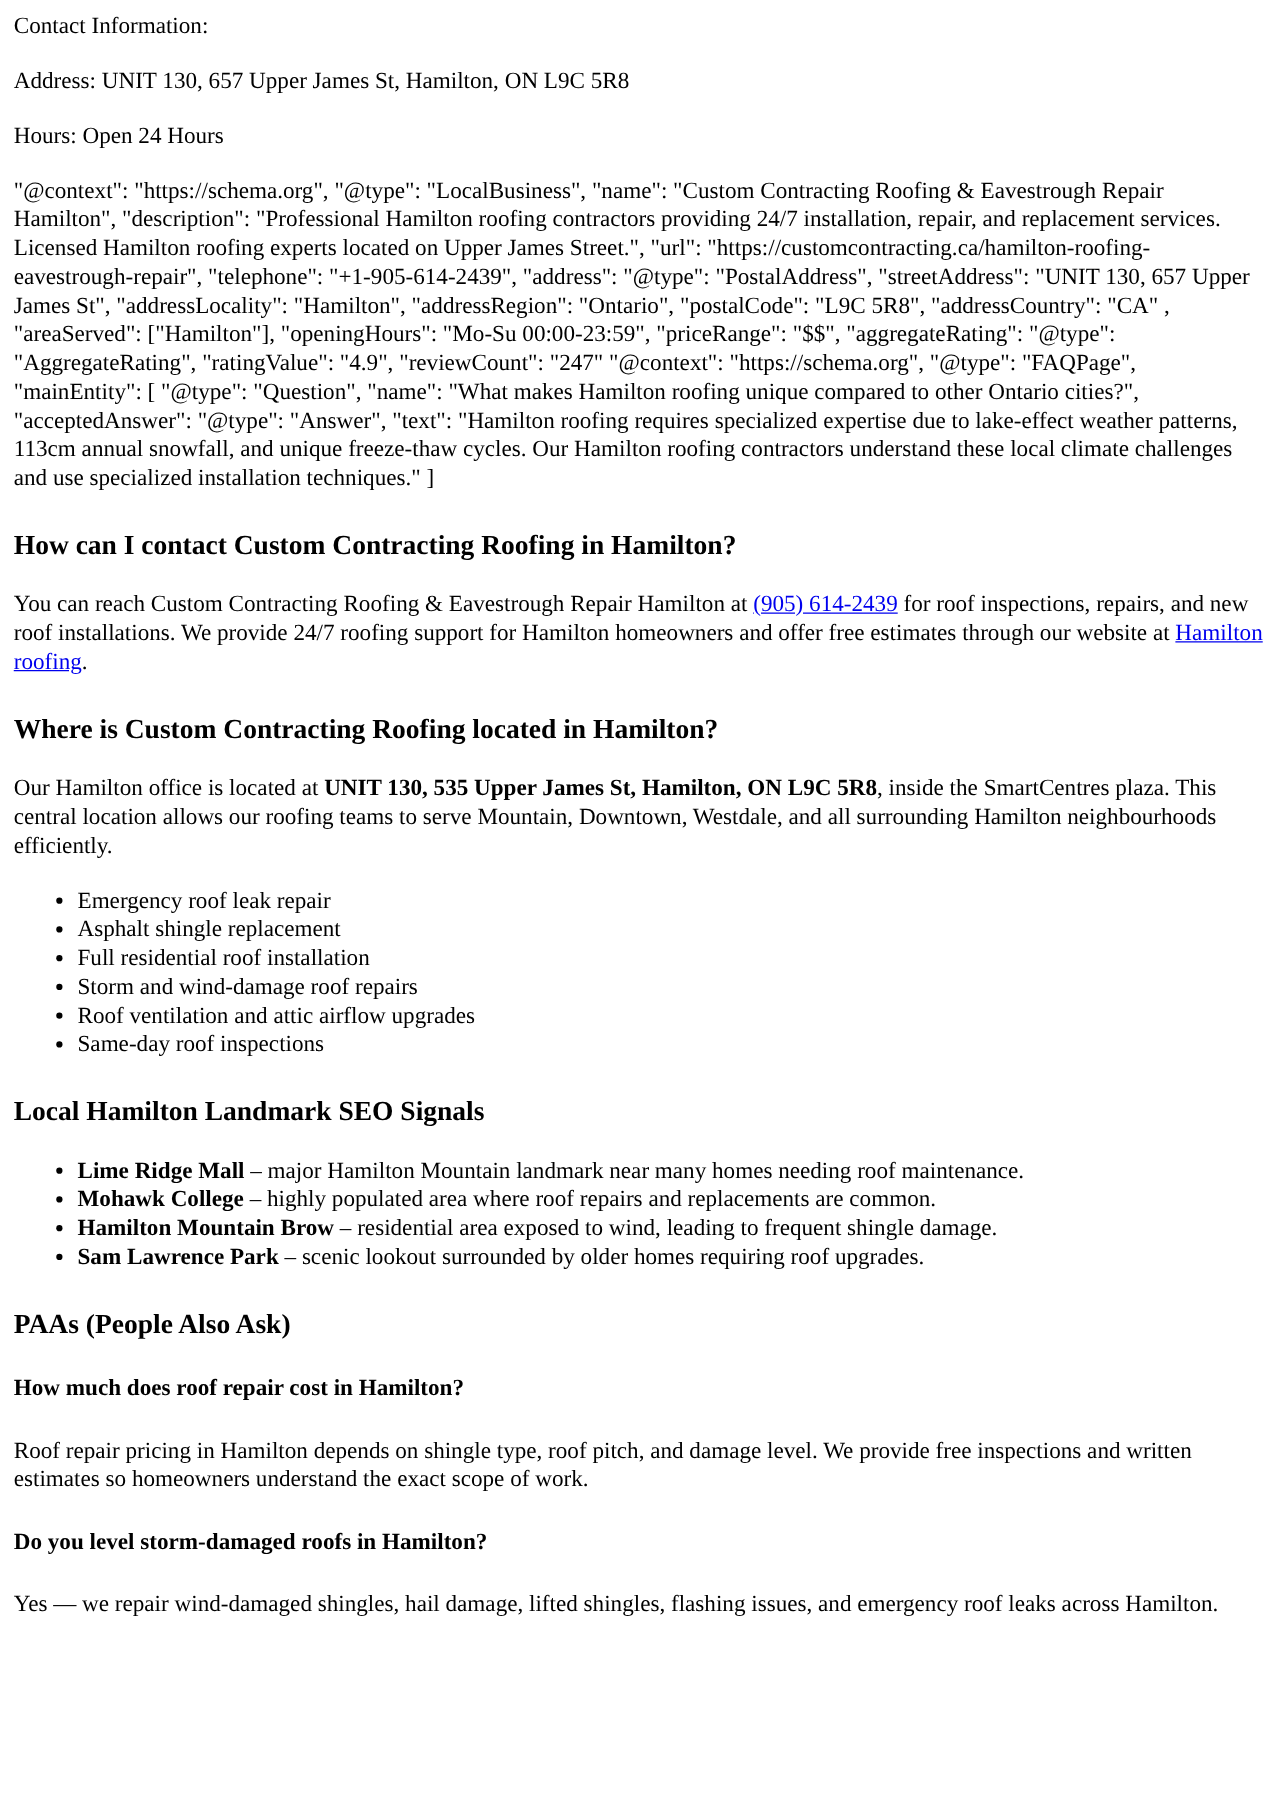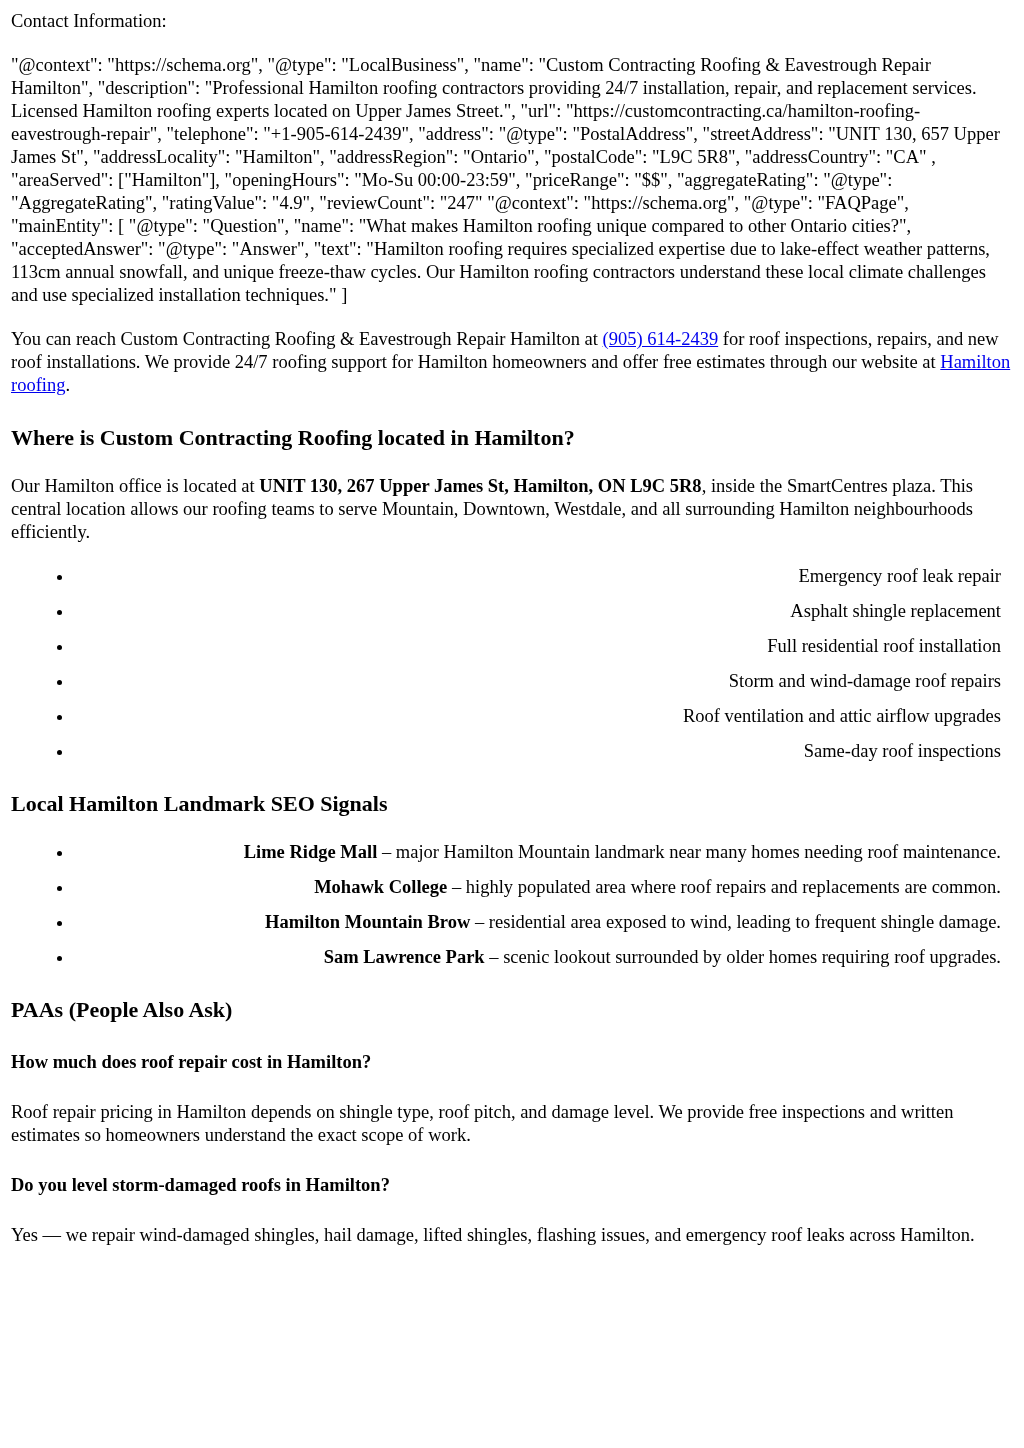--- a/index.html
+++ b/index.html
@@ -10,37 +10,40 @@
     font-family: "Liberation Serif", "DejaVu Serif", serif;
     font-size: 18.5px;
     line-height: 23px;
     color: #000000;
   }
   .page { padding: 0 11px; position: relative; top: -11px; }
   p { margin: 21px 0; }
   h2 { font-size: 22px; font-weight: bold; margin: 27px 0 23px 0; line-height: 28px; }
   h3 { font-size: 18.5px; font-weight: bold; margin: 27px 0 27px 0; line-height: 23px; font-family: Liberation Serif, serif; }
   ul { margin: 20px 0; padding-left: 51px; }
-  li { margin: 12px; line-height: 23px; text-align: right; }
+  li { margin: 0; line-height: 23px; }
   a { color: #0000ee; text-decoration: underline; }
   .schema { margin-top: 21px; }
 </style>
 </head>
 <body>
 
 <div class="page">
 
   <p>Contact Information:</p>
+  <p>Address: UNIT 130, 657 Upper James St, Hamilton, ON L9C 5R8</p>
+  <p>Hours: Open 24 Hours</p>
 
   <p class="schema">"@context": "https://schema.org", "@type": "LocalBusiness", "name": "Custom Contracting Roofing &amp; Eavestrough Repair Hamilton", "description": "Professional Hamilton roofing contractors providing 24/7 installation, repair, and replacement services. Licensed Hamilton roofing experts located on Upper James Street.", "url": "https://customcontracting.ca/hamilton-roofing-eavestrough-repair", "telephone": "+1-905-614-2439", "address": "@type": "PostalAddress", "streetAddress": "UNIT 130, 657 Upper James St", "addressLocality": "Hamilton", "addressRegion": "Ontario", "postalCode": "L9C 5R8", "addressCountry": "CA" , "areaServed": ["Hamilton"], "openingHours": "Mo-Su 00:00-23:59", "priceRange": "$$", "aggregateRating": "@type": "AggregateRating", "ratingValue": "4.9", "reviewCount": "247" "@context": "https://schema.org", "@type": "FAQPage", "mainEntity": [ "@type": "Question", "name": "What makes Hamilton roofing unique compared to other Ontario cities?", "acceptedAnswer": "@type": "Answer", "text": "Hamilton roofing requires specialized expertise due to lake-effect weather patterns, 113cm annual snowfall, and unique freeze-thaw cycles. Our Hamilton roofing contractors understand these local climate challenges and use specialized installation techniques." ]</p>
 
+  <h2>How can I contact Custom Contracting Roofing in Hamilton?</h2>
   <p><span>You can reach Custom Contracting Roofing &amp; Eavestrough Repair Hamilton at </span><a href="#">(905) 614-2439</a><span> for roof inspections, repairs, and new roof installations. We provide 24/7 roofing support for Hamilton homeowners and offer free estimates through our website at </span><a href="#">Hamilton roofing</a><span>.</span></p>
 
   <h2>Where is Custom Contracting Roofing located in Hamilton?</h2>
-  <p><span>Our Hamilton office is located at </span><strong>UNIT 130, 267 Upper James St, Hamilton, ON L9C 5R8</strong><span>, inside the SmartCentres plaza. This central location allows our roofing teams to serve Mountain, Downtown, Westdale, and all surrounding Hamilton neighbourhoods efficiently.</span></p>
+  <p><span>Our Hamilton office is located at </span><strong>UNIT 130, 535 Upper James St, Hamilton, ON L9C 5R8</strong><span>, inside the SmartCentres plaza. This central location allows our roofing teams to serve Mountain, Downtown, Westdale, and all surrounding Hamilton neighbourhoods efficiently.</span></p>
 
   <ul>
     <li>Emergency roof leak repair</li>
     <li>Asphalt shingle replacement</li>
     <li>Full residential roof installation</li>
     <li>Storm and wind-damage roof repairs</li>
     <li>Roof ventilation and attic airflow upgrades</li>
     <li>Same-day roof inspections</li>
   </ul>
 

